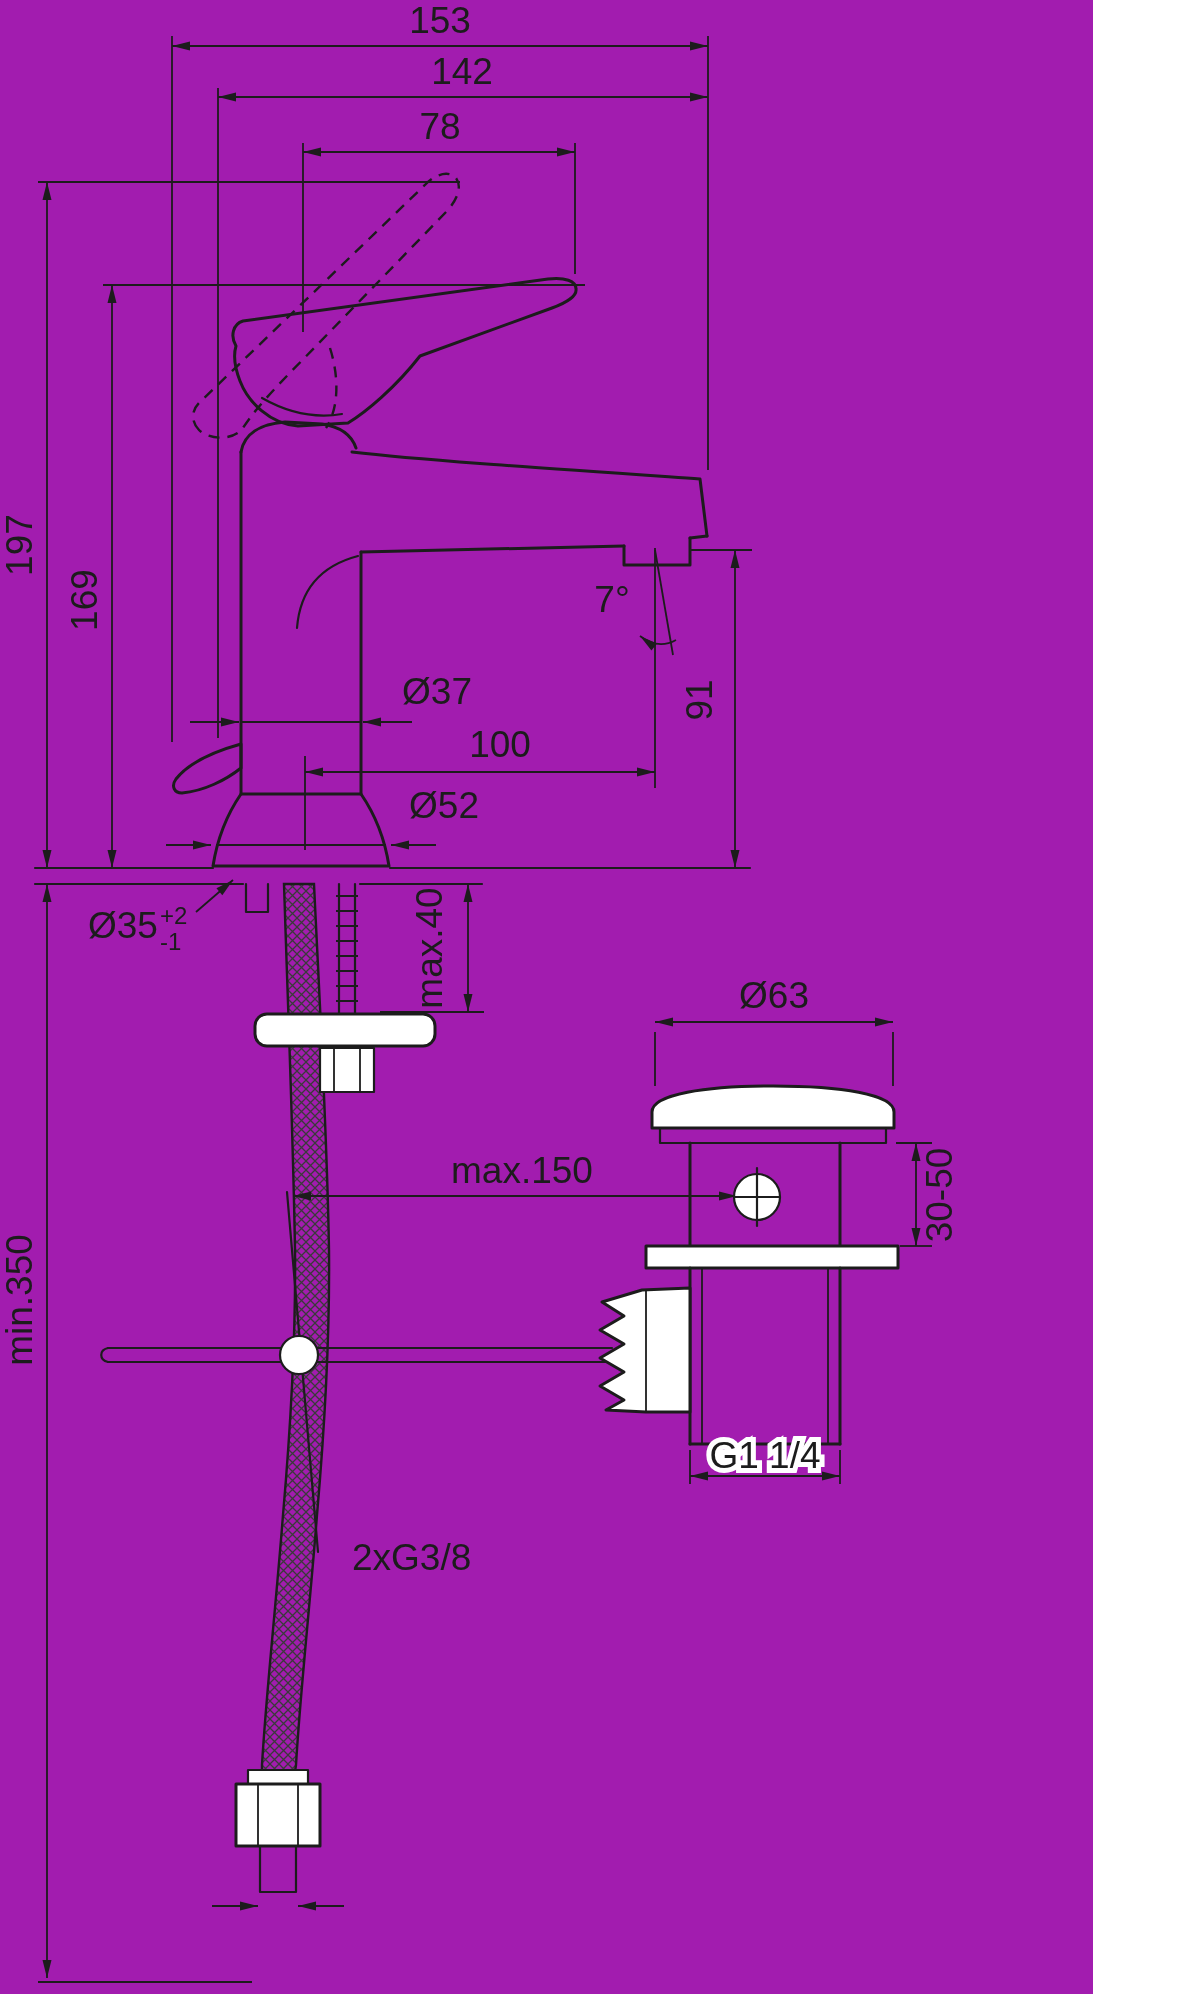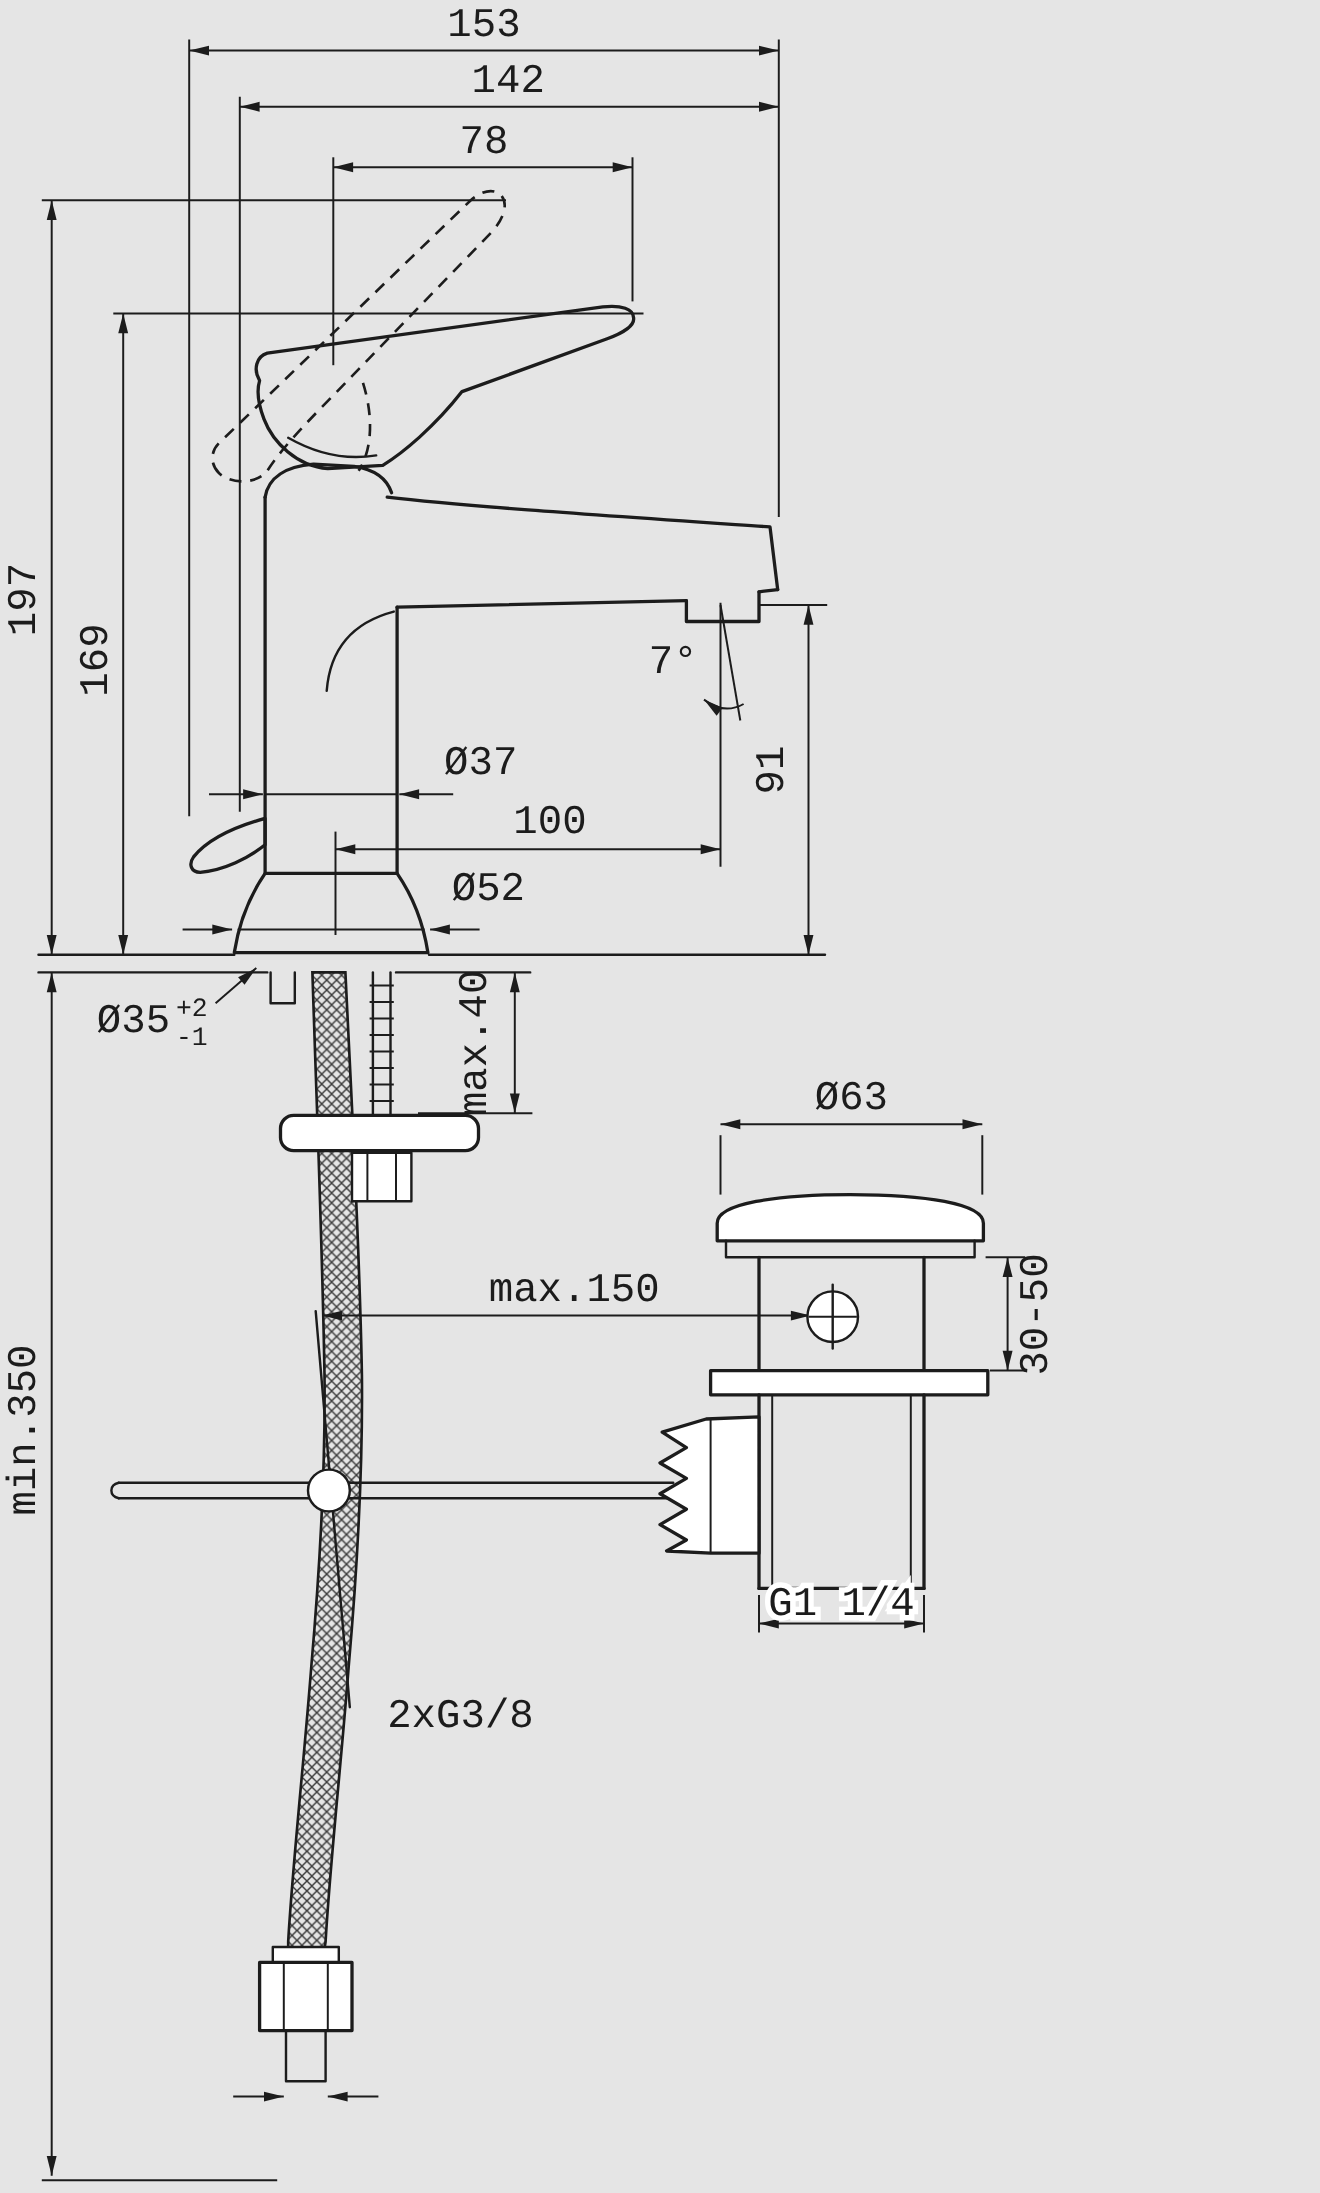--- a/index.html
+++ b/index.html
@@ -1,20 +1,20 @@
 <!DOCTYPE html>
 <html><head>
 <meta charset="utf-8">
 <style>
   html,body{margin:0;padding:0;background:#ffffff;}
   .page{
     position:relative;
-    width:1200px;height:1994px;
-    background:#e5e5e5;
-    font-family:Liberation Mono, monospace;
+    width:1093px;height:1994px;
+    background:#a21caf;
+    font-family:Liberation Sans, sans-serif;
   }
   svg{display:block;}
   .ln{stroke:#1c1c1c;stroke-width:3;fill:none;stroke-linecap:round;stroke-linejoin:round;}
   .ln2{stroke:#1c1c1c;stroke-width:2.2;fill:none;stroke-linecap:round;stroke-linejoin:round;}
   .thin{stroke:#1c1c1c;stroke-width:1.8;fill:none;}
   .dash{stroke:#1c1c1c;stroke-width:2.4;fill:none;stroke-dasharray:11 8;stroke-linejoin:round;}
   .fillw{fill:#ffffff;}
   .dimtxt{font-size:37px;fill:#1c1c1c;}
   .dimtxt-sm{font-size:24px;fill:#1c1c1c;}
   .halo{paint-order:stroke;stroke:#ffffff;stroke-width:10;}

